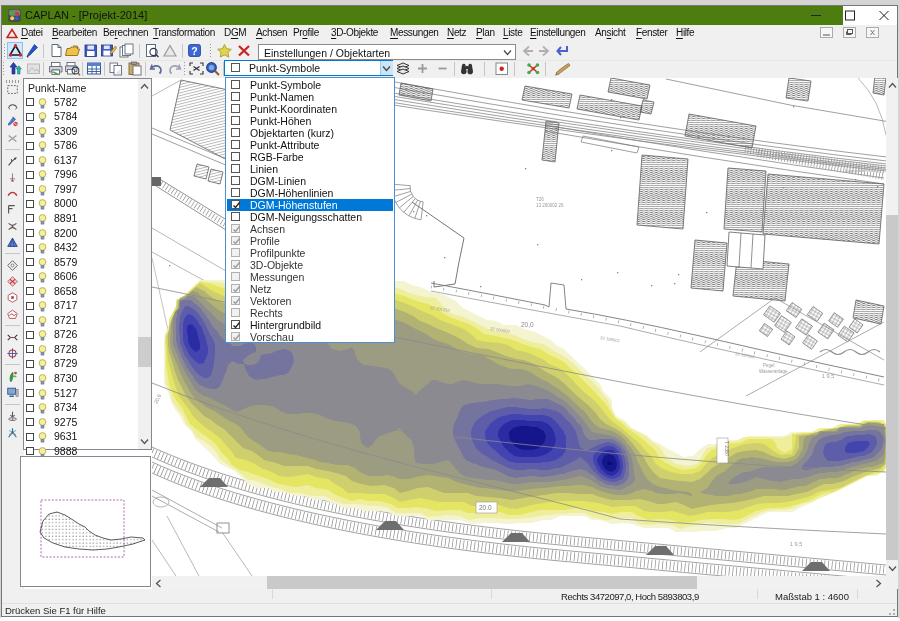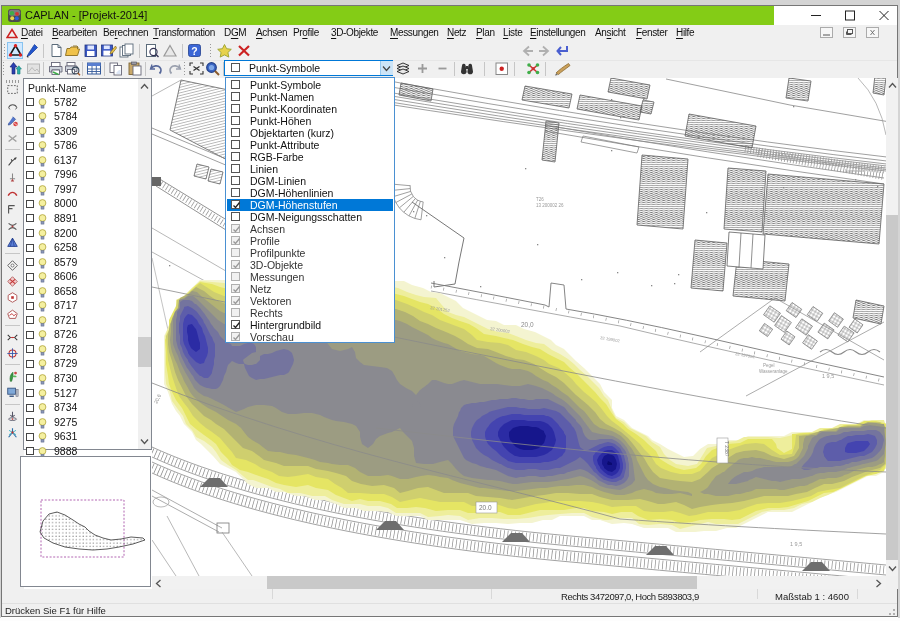--- a/index.html
+++ b/index.html
@@ -19,21 +19,21 @@
 </style></head><body>
 
 <div class="abs" style="left:0;top:0;width:900px;height:5px;background:#d4d4d4"></div>
 <div class="abs" style="left:0;top:0;width:1px;height:618px;background:#d4d4d4"></div>
 <div class="abs" style="left:898px;top:0;width:2px;height:618px;background:#d4d4d4"></div>
 <div class="abs" style="left:1px;top:5px;width:897px;height:1px;background:#767676"></div>
 <div class="abs" style="left:1px;top:5px;width:1px;height:612px;background:#767676"></div>
 <div class="abs" style="left:897px;top:5px;width:1px;height:612px;background:#767676"></div>
 <div class="abs" style="left:1px;top:616px;width:897px;height:1px;background:#767676"></div>
 <div class="abs" style="left:0;top:618px;width:900px;height:3px;background:#fdfdfd"></div>
-<div class="abs" style="left:2px;top:6px;width:772px;height:19px;background:#84cc16">
+<div class="abs" style="left:2px;top:6px;width:841px;height:19px;background:#4d7c0f">
 <svg class="abs" style="left:6px;top:3px" width="13" height="13" viewBox="0 0 13 13">
 <rect x="0" y="0" width="13" height="13" rx="3" fill="#4a4a4a"></rect>
 <rect x="0.8" y="0.8" width="11.4" height="6" rx="2.5" fill="#7e7e7e"></rect>
 <circle cx="4" cy="4.2" r="2.2" fill="#3fae49"></circle>
 <circle cx="9" cy="4.8" r="1.9" fill="#d63333"></circle>
 <circle cx="4.2" cy="9.2" r="2" fill="#e8d44d"></circle>
 <circle cx="8.8" cy="9.2" r="2" fill="#2b5fd9"></circle>
 </svg>
 <div class="abs" style="left:23px;top:3px;font-size:11px;color:#111">CAPLAN - [Projekt-2014]</div>
 <svg class="abs" style="left:806px;top:0" width="16" height="19" viewBox="0 0 16 19">
@@ -132,20 +132,26 @@
       <rect x="1.5" y="1.5" width="12" height="12" rx="2" fill="#3b66d6" stroke="#23408f" stroke-width="0.8"></rect>
       <text x="7.5" y="11.5" text-anchor="middle" font-size="10.5" font-weight="bold" fill="#fff" font-family="Liberation Sans">?</text>
     </svg>
     <div class="grip" style="left:208px;top:2px"></div>
     <svg class="abs" style="left:214px;top:1px" width="17" height="15" viewBox="0 0 17 15">
       <path d="M8.5 1.5 L10.6 5.7 L15.3 6.3 L11.9 9.5 L12.8 14.1 L8.5 11.9 L4.2 14.1 L5.1 9.5 L1.7 6.3 L6.4 5.7 Z" fill="#e7d24b" stroke="#9aa12e" stroke-width="0.9"></path>
     </svg>
     <svg class="abs" style="left:234px;top:1px" width="16" height="15" viewBox="0 0 16 15">
       <path d="M3 3 L13 12.5 M13 3 L3 12.5" stroke="#cc2222" stroke-width="2.2"></path>
     </svg>
+    <div class="combo" style="left:256px;top:2px;width:258px;height:16px">
+      <span class="abs" style="left:5px;top:1.5px">Einstellungen / Objektarten</span>
+      <svg class="abs" style="right:3px;top:4px" width="9" height="7">
+        <path d="M1 1.5 L4.5 5.5 L8 1.5" fill="none" stroke="#444" stroke-width="1.2"></path>
+      </svg>
+    </div>
     <svg class="abs" style="left:518px;top:2px" width="15" height="14" viewBox="0 0 15 14">
       <path d="M9 2.5 L4 7 L9 11.5 M4 7 H13" fill="none" stroke="#b0b0b0" stroke-width="1.8"></path>
     </svg>
     <svg class="abs" style="left:535px;top:2px" width="15" height="14" viewBox="0 0 15 14">
       <path d="M6 2.5 L11 7 L6 11.5 M2 7 H11" fill="none" stroke="#b0b0b0" stroke-width="1.8"></path>
     </svg>
     <svg class="abs" style="left:553px;top:2px" width="17" height="14" viewBox="0 0 17 14">
       <path d="M6 3 L2.5 7 L6 11 M2.5 7 H12 V2" fill="none" stroke="#4a5fd0" stroke-width="2"></path>
     </svg>
   </div>
@@ -430,21 +436,21 @@
         <rect x="3" y="7.5" width="3" height="2.6" fill="#8a96b8" stroke="#5d6888" stroke-width="0.5"></rect>
       </svg>
       <span class="pnum" style="left:30px;top:0px">8200</span>
     </div>
     <div class="abs" style="left:0px;top:162.0px;width:112px;height:14px">
       <span class="pcheck" style="left:2px;top:2.5px"></span>
       <svg class="abs" style="left:14px;top:2px" width="9" height="12" viewBox="0 0 9 12">
         <circle cx="4.5" cy="4" r="3.4" fill="#f5f0a0" stroke="#b0a43c" stroke-width="0.8"></circle>
         <rect x="3" y="7.5" width="3" height="2.6" fill="#8a96b8" stroke="#5d6888" stroke-width="0.5"></rect>
       </svg>
-      <span class="pnum" style="left:30px;top:0px">6258</span>
+      <span class="pnum" style="left:30px;top:0px">8432</span>
     </div>
     <div class="abs" style="left:0px;top:176.6px;width:112px;height:14px">
       <span class="pcheck" style="left:2px;top:2.5px"></span>
       <svg class="abs" style="left:14px;top:2px" width="9" height="12" viewBox="0 0 9 12">
         <circle cx="4.5" cy="4" r="3.4" fill="#f5f0a0" stroke="#b0a43c" stroke-width="0.8"></circle>
         <rect x="3" y="7.5" width="3" height="2.6" fill="#8a96b8" stroke="#5d6888" stroke-width="0.5"></rect>
       </svg>
       <span class="pnum" style="left:30px;top:0px">8579</span>
     </div>
     <div class="abs" style="left:0px;top:191.1px;width:112px;height:14px">

